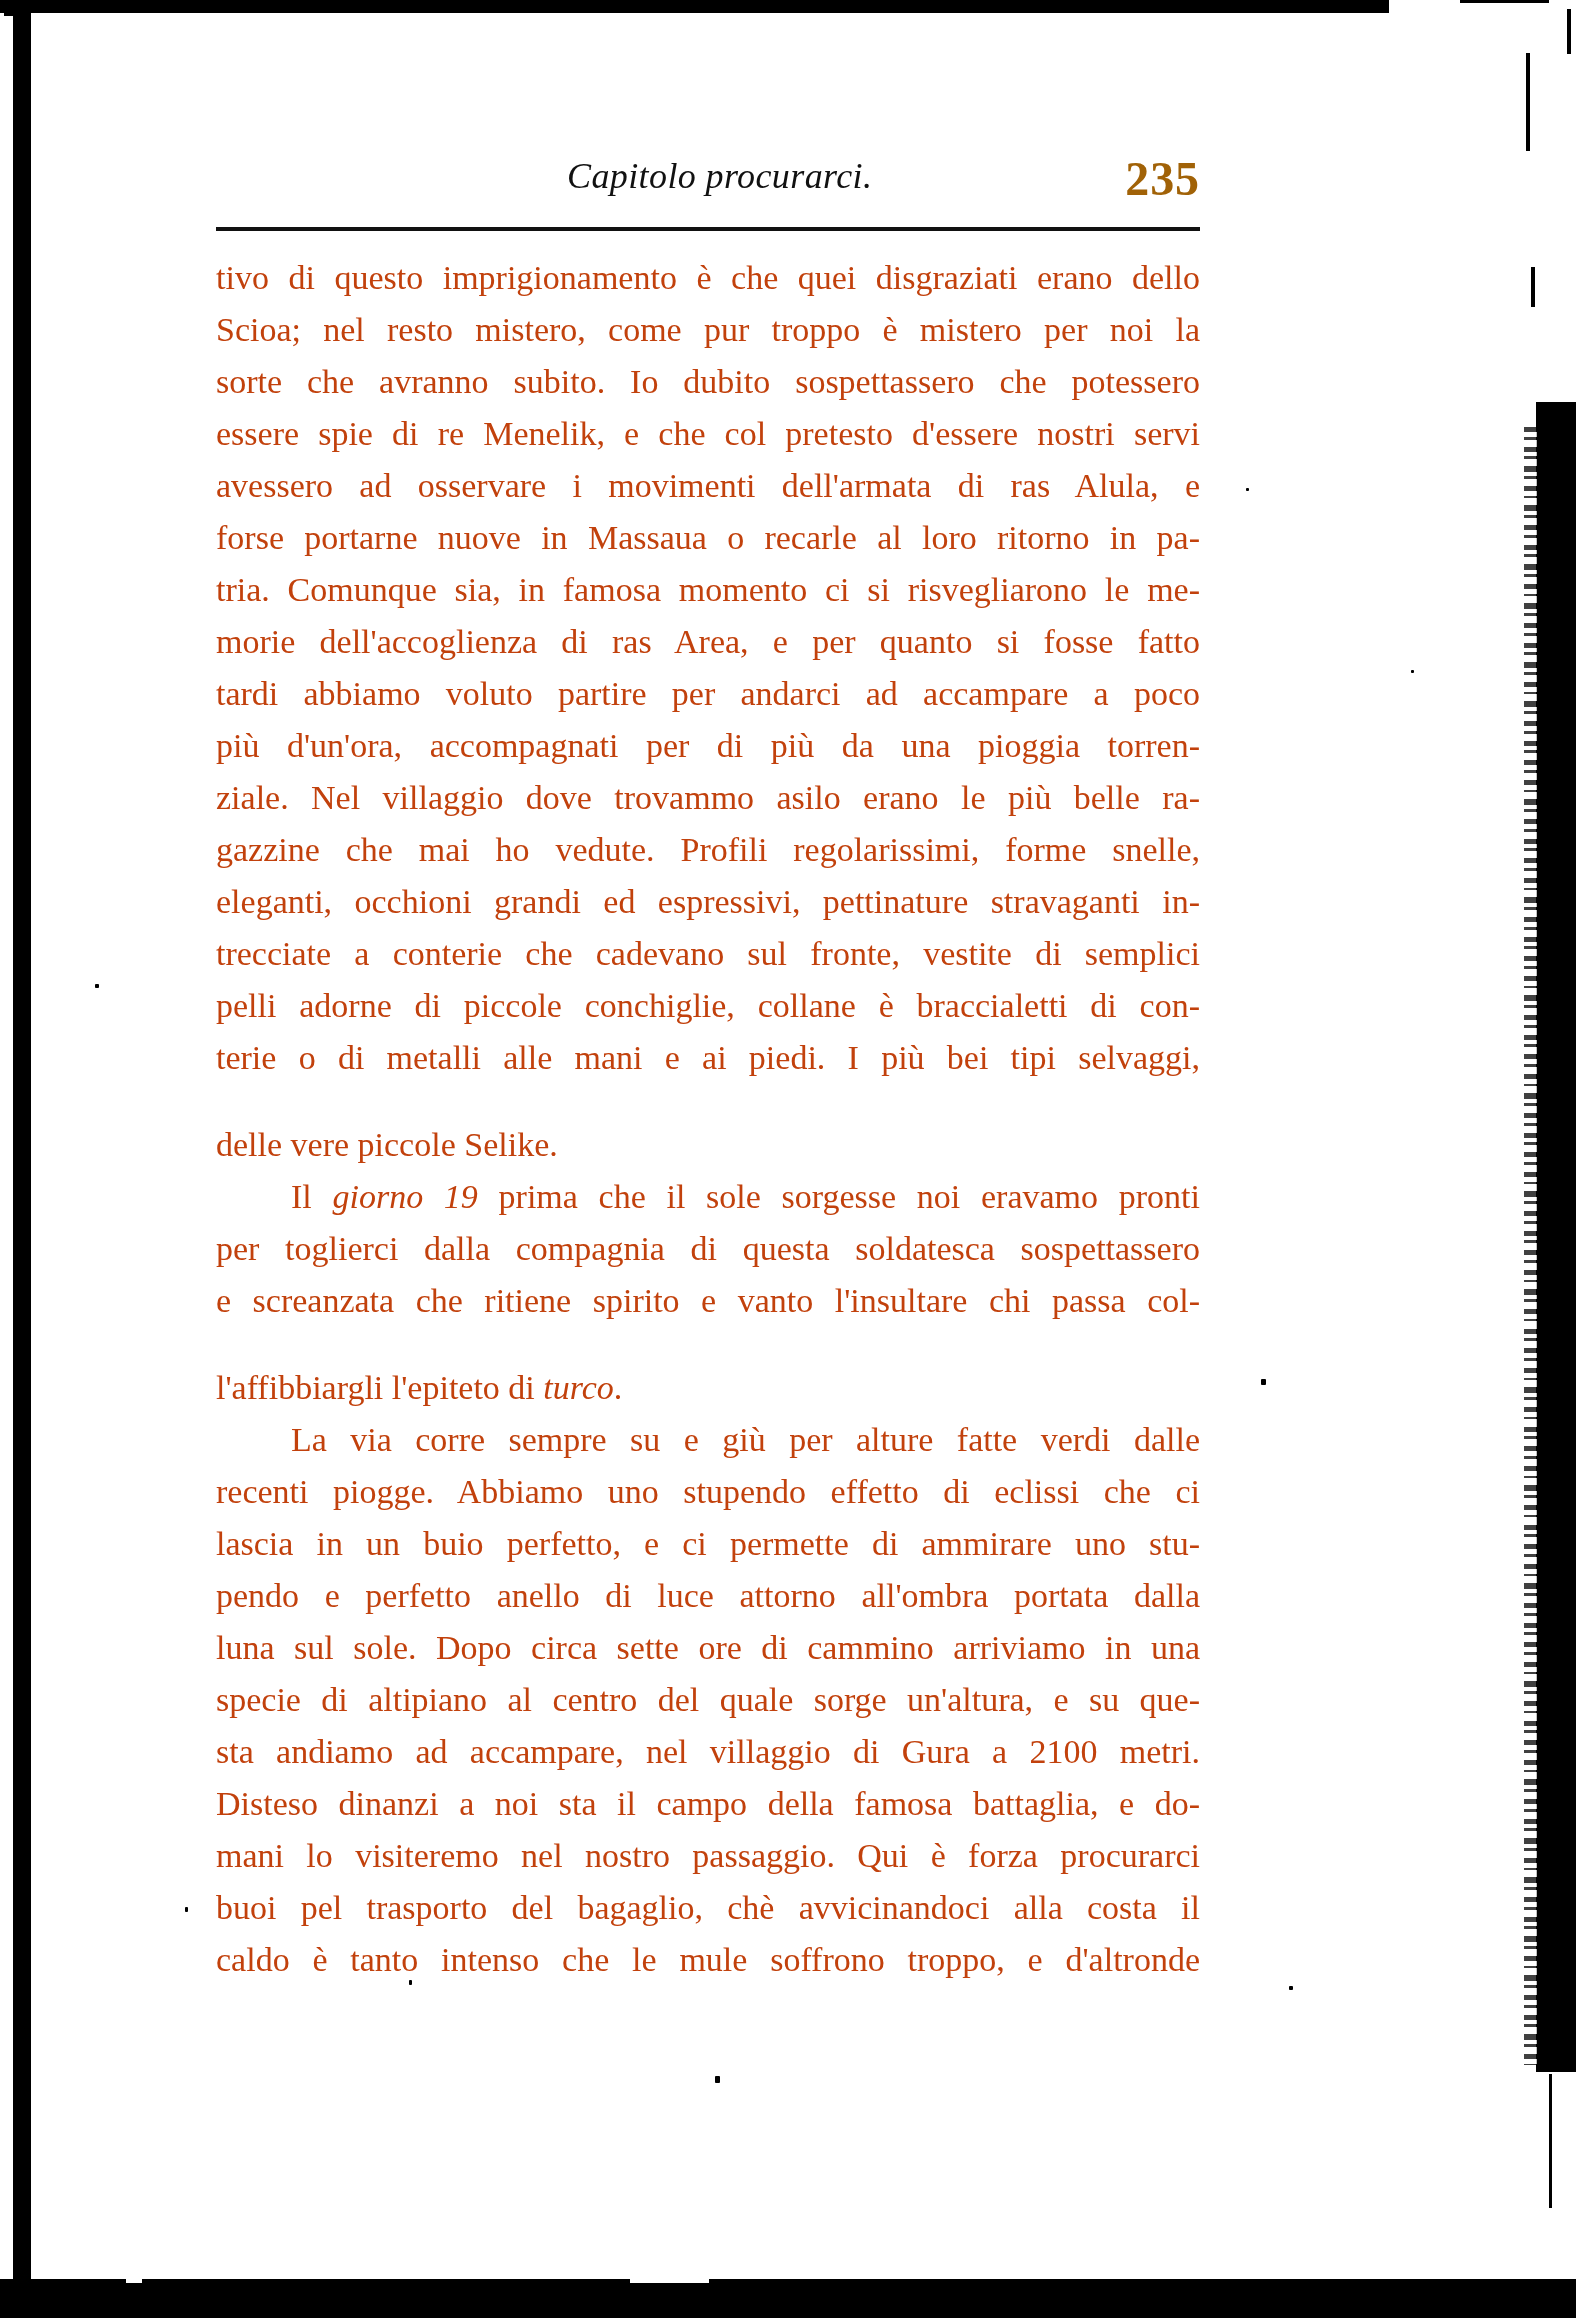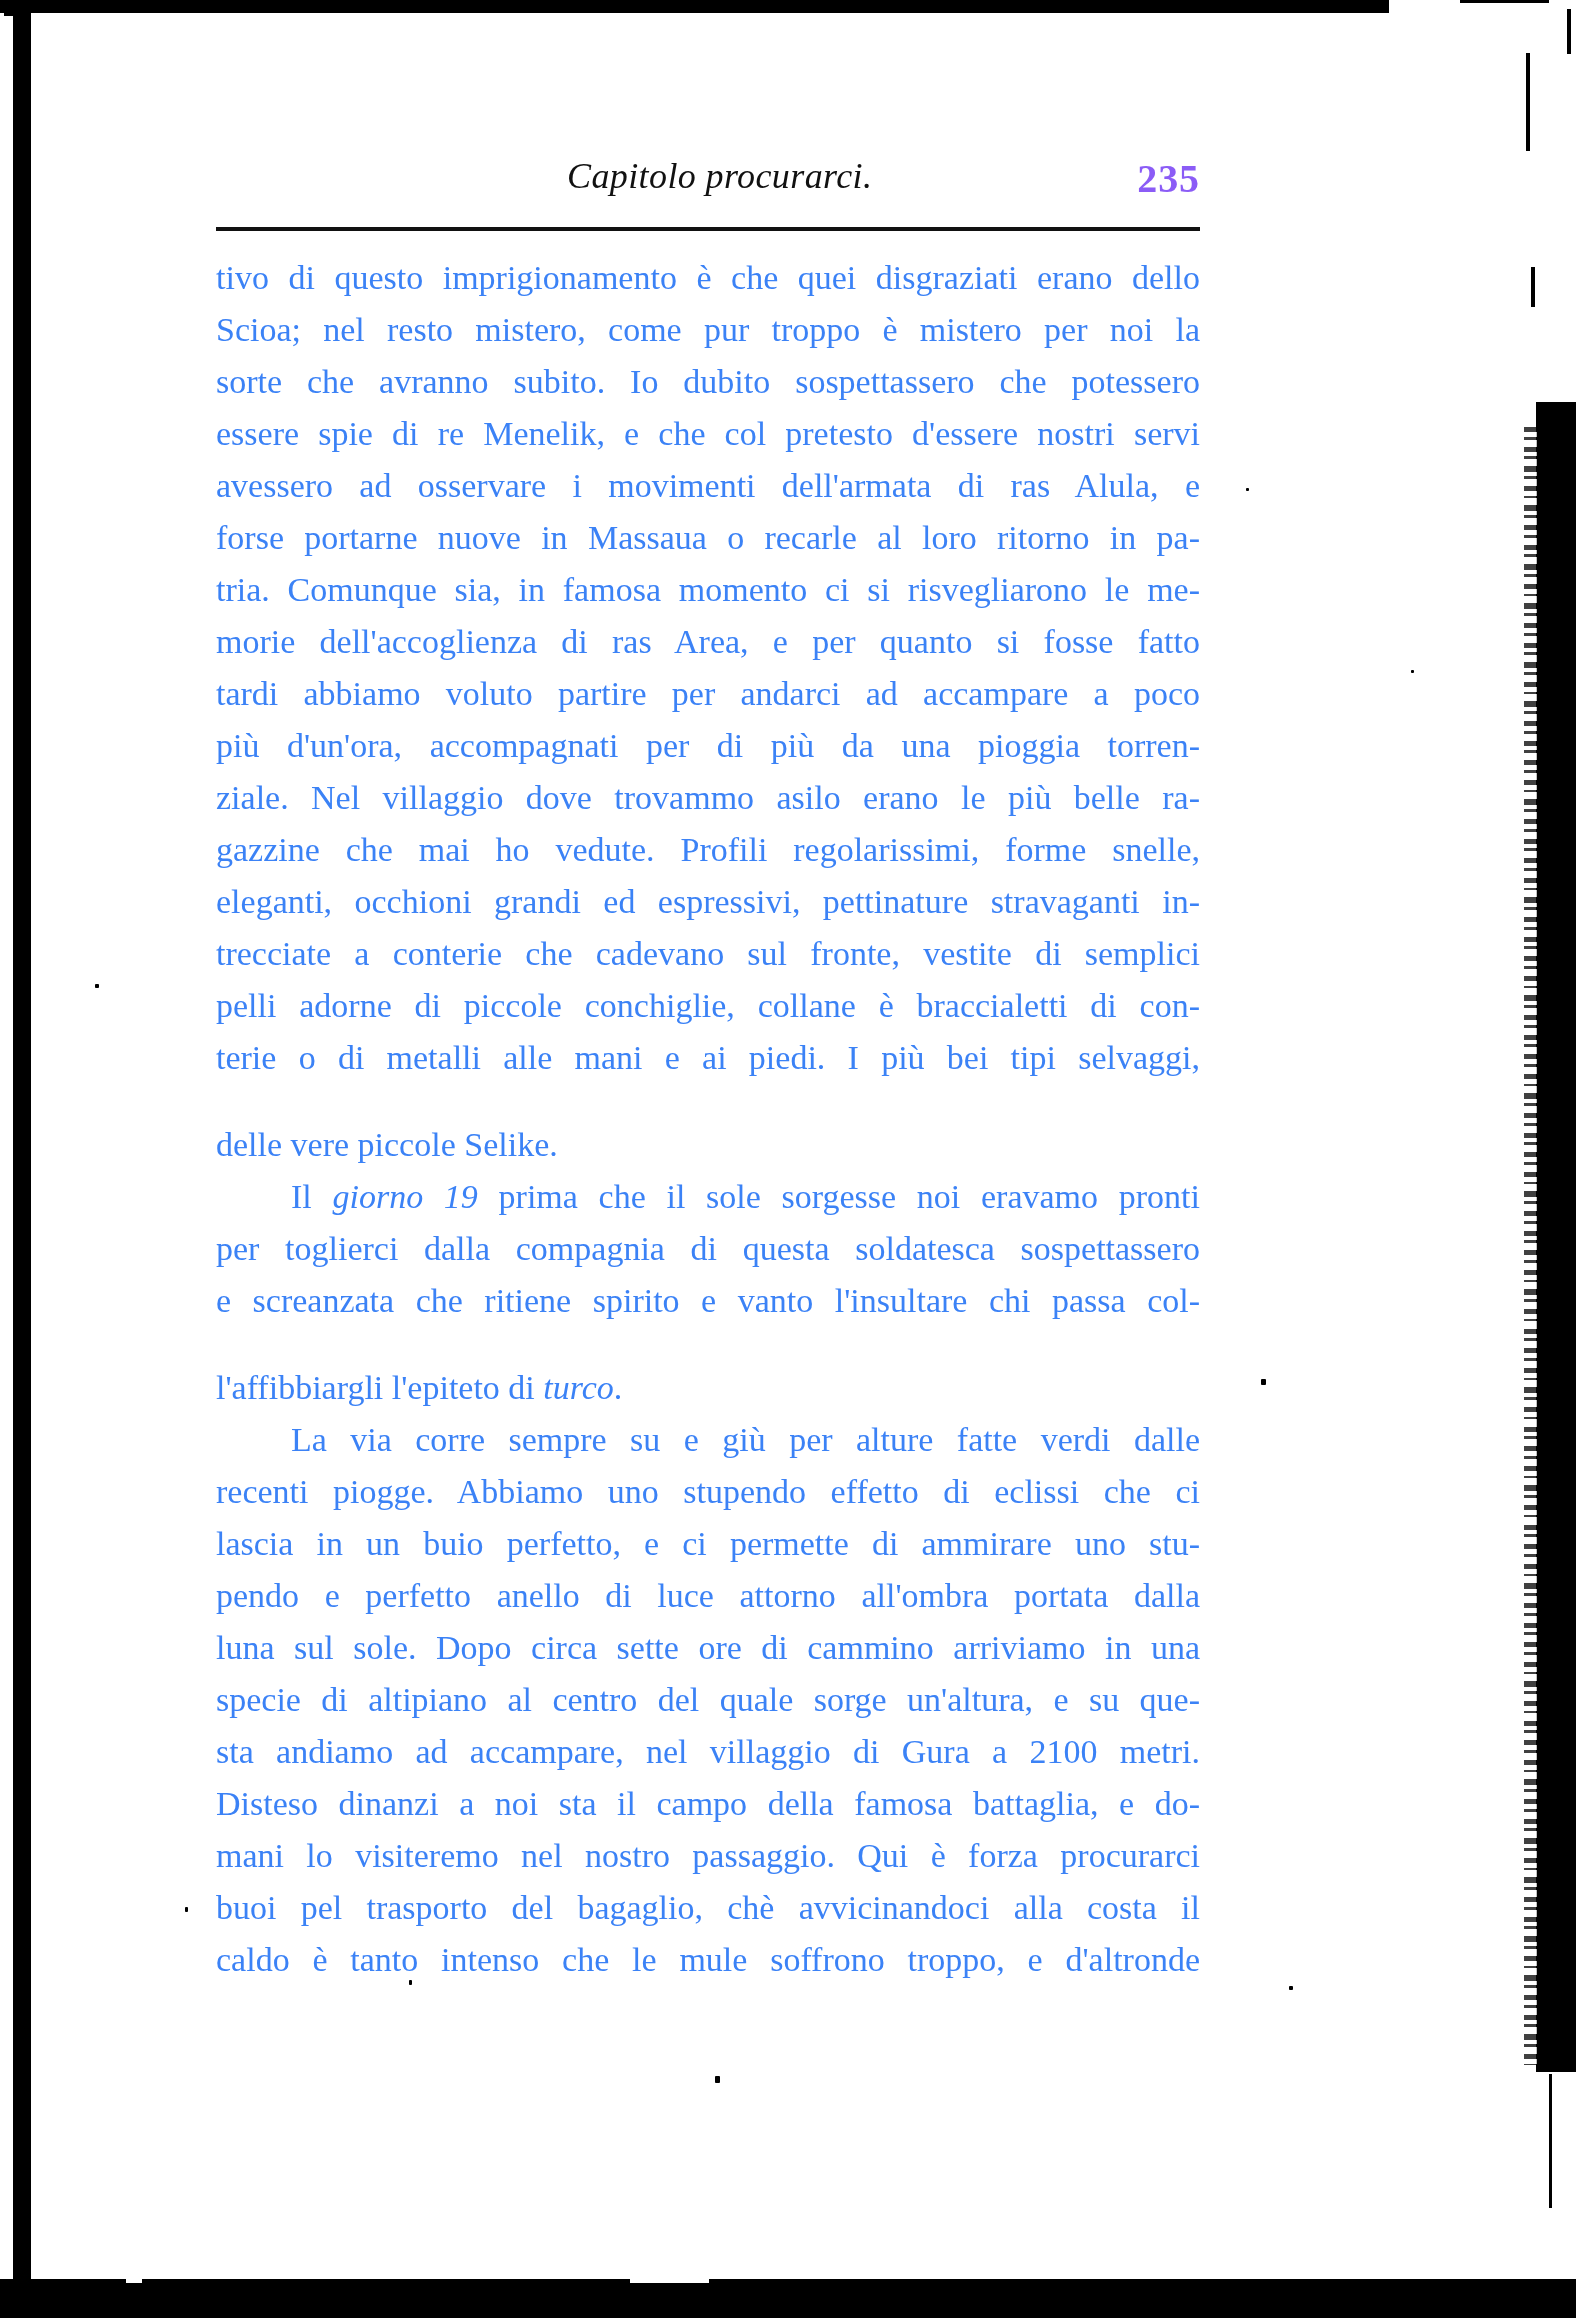--- a/index.html
+++ b/index.html
@@ -20,26 +20,26 @@
   #edge-bottom-light { left: 0; top: 2279px; width: 1576px; height: 5.3px;
      background: linear-gradient(90deg, #000 0 8%, #fff 8% 9%, #000 9% 40%, #fff 40% 45%, #000 45% 100%); }
 
   .speck { position: absolute; background: #000; border-radius: 0.9px; }
 
   #page { position: absolute; left: 216px; top: 0; width: 984px; }
 
   .running-head { position: absolute; left: 0; top: 150px; width: 984px; height: 53px;
      font-family: "Liberation Serif", "DejaVu Serif", serif; }
   .head-title { position: absolute; left: 351px; top: 0; font-style: italic; font-size: 36px; line-height: 53px; color: #111; letter-spacing: 0.4px; }
-  .head-page { position: absolute; right: 0; top: 1.8px; font-size: 40px; line-height: 53px; color: #8b5cf6; font-weight: bold; letter-spacing: 0.9px; }
+  .head-page { position: absolute; right: 0; top: 1.8px; font-size: 48px; line-height: 53px; color: #a16207; font-weight: bold; letter-spacing: 0.9px; }
   .head-rule { position: absolute; left: 0; top: 227px; width: 984px; height: 3.6px; background: #111; }
 
   #body-text { position: absolute; left: 0; top: 252px; width: 984px;
      font-family: "Liberation Serif", "DejaVu Serif", serif;
-     font-size: 34px; line-height: 52px; color: #3b82f6; }
+     font-size: 34px; line-height: 52px; color: #c2410c; }
   .line { display: block; height: 52px; white-space: nowrap; text-align: justify; text-align-last: justify; overflow: hidden; }
   .line.last { text-align-last: left; margin-top: 35px; }
   .line.indent { padding-left: 75px; }
   .it { font-style: italic; }
 </style>
 </head>
 <body>
 
 <div class="scan-edge" id="edge-top"></div>
 <div class="scan-edge" id="edge-top-2"></div>

